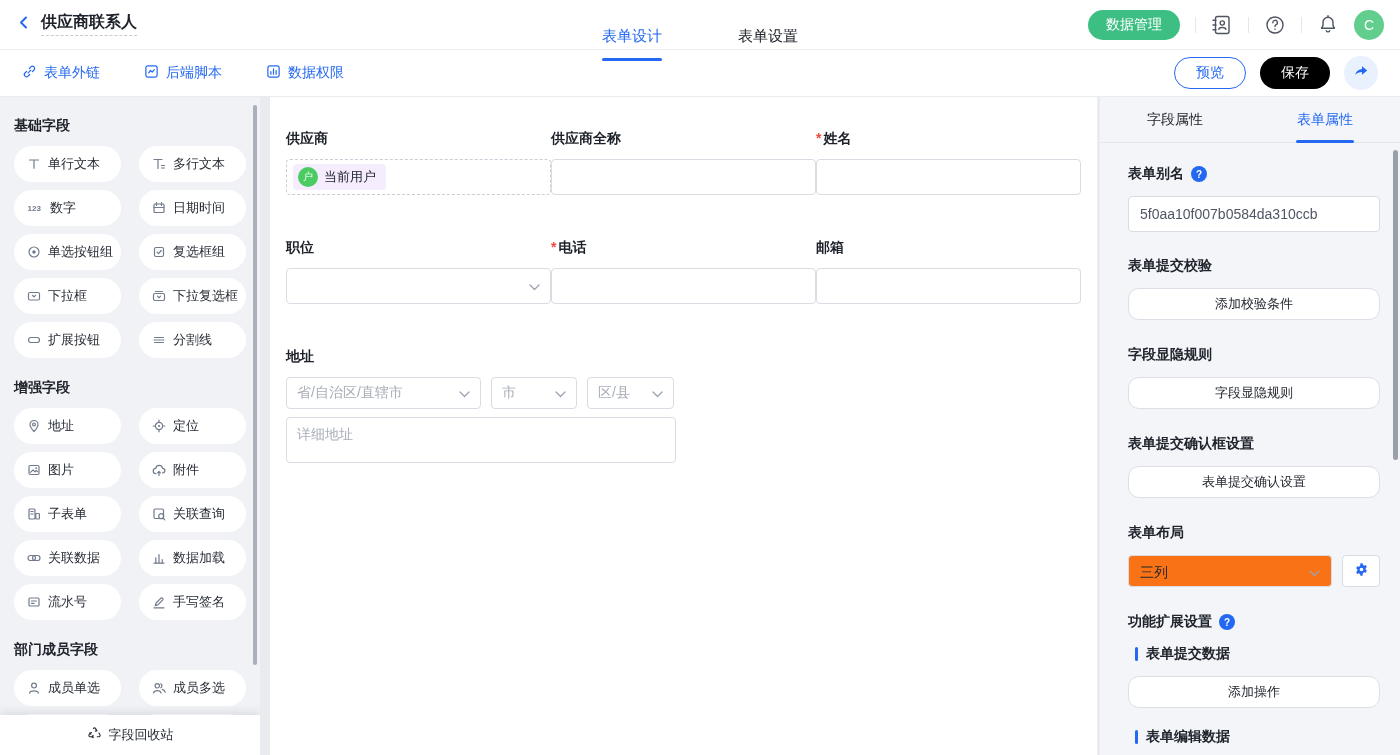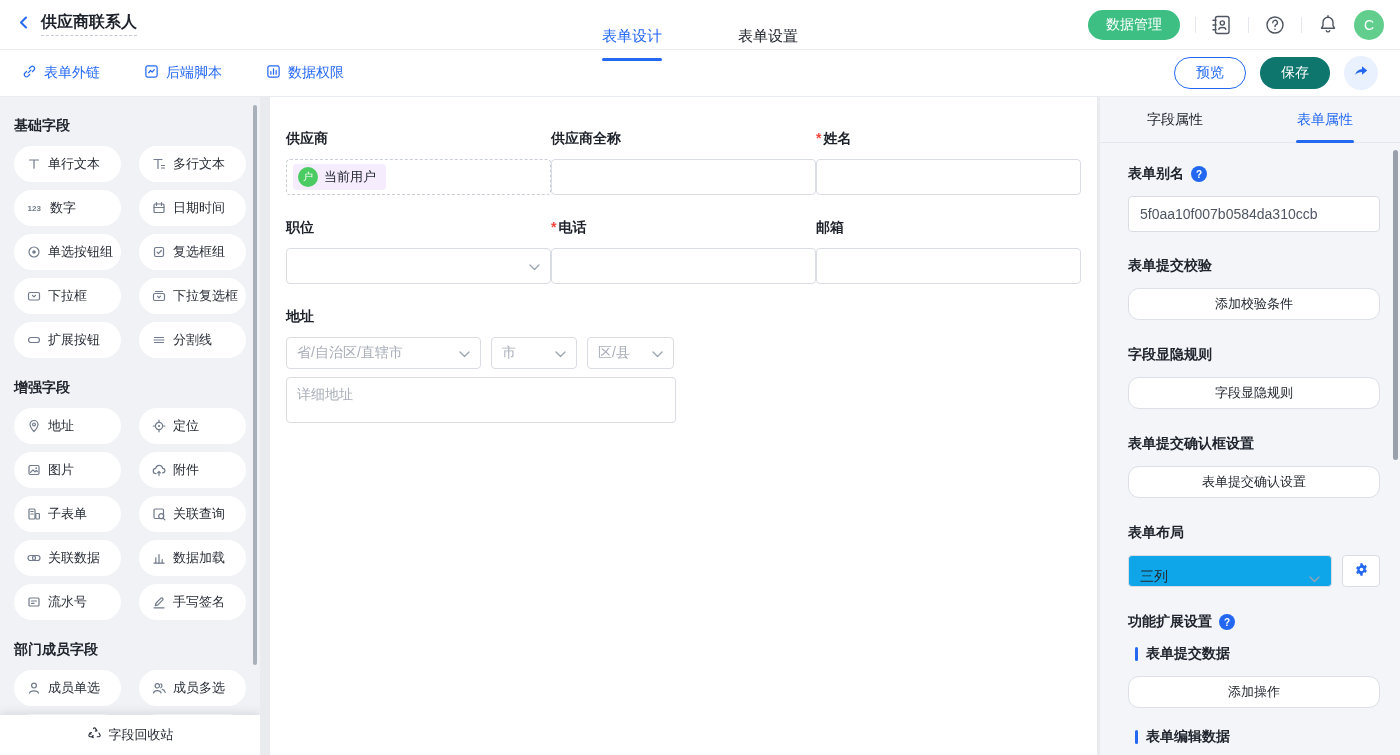--- a/index.html
+++ b/index.html
@@ -28,21 +28,21 @@
     font-size:14px; display:flex; align-items:center; justify-content:center; cursor:pointer; }
 
   
   .subbar { height:47px; background:#fff; border-bottom:1px solid #e8ebf0;
     display:flex; align-items:center; padding:0 22px; position:relative; z-index:4; }
   .sblink { display:flex; align-items:center; gap:7px; color:#2468f2; font-size:14px;
     margin-right:44px; cursor:pointer; }
   .subbar-right { margin-left:auto; display:flex; align-items:center; gap:14px; }
   .btn-outline { height:32px; padding:8px 21px; border:1px solid #2468f2; color:#2468f2;
     border-radius:16px; background:#fff; font-size:14px; display:flex; align-items:center; cursor:pointer; }
-  .btn-primary { height:32px; padding:0 21px; background:#0f766e; color:#fff; border:none;
+  .btn-primary { height:32px; padding:0 21px; background:#000000; color:#fff; border:none;
     border-radius:16px; font-size:14px; display:flex; align-items:center; cursor:pointer; }
   .share-btn { width:34px; height:34px; border-radius:50%; background:#e9f0fe;
     display:flex; align-items:center; justify-content:center; cursor:pointer; }
 
   
   .main { display:flex; height:658px; }
 
   
   .sidebar { width:260px; background:#f0f2f6; position:relative; overflow:hidden;
     padding-top:18px; flex:none; }
@@ -53,21 +53,21 @@
     gap:7px; padding:0 6px 0 13px; font-size:13px; color:#262b34; cursor:grab; overflow:hidden; white-space:nowrap; }
   .pill .ic { display:flex; flex:none; }
   .sb-scroll { position:absolute; top:8px; right:3px; width:4px; height:560px;
     background:#aab0ba; border-radius:2px; cursor:pointer; }
   .recycle-bar { position:absolute; left:0; right:0; bottom:0; height:40px; background:#fff;
     box-shadow:0 -3px 8px rgba(31,35,41,.10); display:flex; align-items:center;
     justify-content:center; gap:7px; font-size:13px; color:#262b34; cursor:pointer; z-index:2; }
 
   
   .canvas { flex:1; background:#fff; margin:0 3px 0 10px; padding:33px 16px 0; min-width:0; }
-  .frow { display:flex; margin-bottom:24px;text-align:right; }
+  .frow { display:flex; margin-bottom:44px;text-align:right; }
   .fcol { flex:1; min-width:0; }
   .flabel { font-size:14px; font-weight:bold; color:#1d2129; margin-bottom:11px; display:flex; }
   .req { color:#f0483e; margin-right:2px; }
   .finput { height:36px; border:1px solid #d9dce3; border-radius:4px; background:#fff;
     display:flex; align-items:center; padding:0 10px; cursor:text; }
   .fselect { justify-content:space-between; cursor:pointer; }
   .dashed { border:1px dashed #c9cdd6; padding:0 6px; }
   .tag { display:inline-flex; align-items:center; gap:6px; background:#f5ecfe;
     border-radius:4px; padding:3px 10px 3px 5px; font-size:13px; color:#23272f; }
   .tag-ic { width:20px; height:20px; border-radius:50%; background:#4bcc63; color:#fff;
@@ -92,22 +92,22 @@
   .plabel-row { display:flex; align-items:center; gap:7px; font-size:14px; font-weight:bold;
     color:#20242c; margin-bottom:13px; }
   .pinput { width:100%; height:36px; border:1px solid #d9dce3; border-radius:4px; background:#fff;
     padding:0 11px; font-size:14px; color:#4f5663; margin-bottom:25px;
     font-family:"Liberation Sans","DejaVu Sans",sans-serif; }
   .pbtn { width:100%; height:32px; background:#fff; border:1px solid #dcdfe5; border-radius:11px;
     font-size:13px; color:#23272f; margin-bottom:26px; display:flex; align-items:center;
     justify-content:center; cursor:pointer; }
   .pbtn.tight { margin-bottom:20px; }
   .layout-row { display:flex; gap:10px; margin-bottom:26px; }
-  .psel { flex:1; height:32px; background:#0ea5e9; border:1px solid #d9dce3; border-radius:4px;
-    display:flex; align-items:flex-end; justify-content:space-between; padding:0 11px;
+  .psel { flex:1; height:32px; background:#f97316; border:1px solid #d9dce3; border-radius:4px;
+    display:flex; align-items:flex-start; justify-content:space-between; padding:8px 11px;
     font-size:14px; color:#23272f; cursor:pointer; }
   .gear-btn { width:38px; height:32px; background:#fff; border:1px solid #d9dce3; border-radius:4px;
     display:flex; align-items:center; justify-content:center; cursor:pointer; }
   .group-label { display:flex; align-items:center; gap:8px; font-size:14px; font-weight:bold;
     color:#20242c; margin-bottom:13px;padding-left:7px; }
   .group-bar { width:3px; height:14px; background:#2468f2; border-radius:1.5px; flex:none; }
   .help-dot { width:16px; height:16px; border-radius:50%; background:#2468f2; color:#fff;
     font-size:10px; font-weight:bold; display:flex; align-items:center; justify-content:center; flex:none; }
   .p-scroll { position:absolute; top:53px; right:2px; width:5px; height:310px;
     background:#9aa0ab; border-radius:3px; cursor:pointer; }

